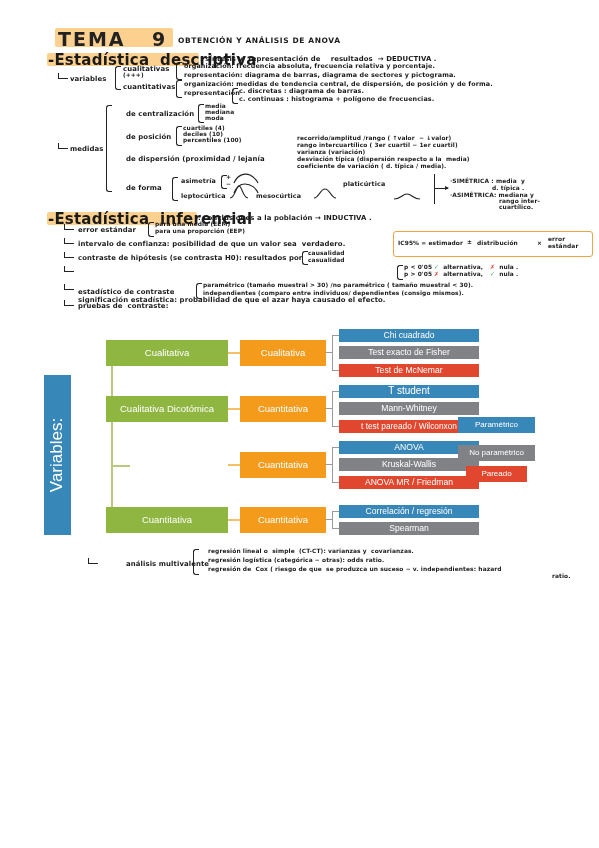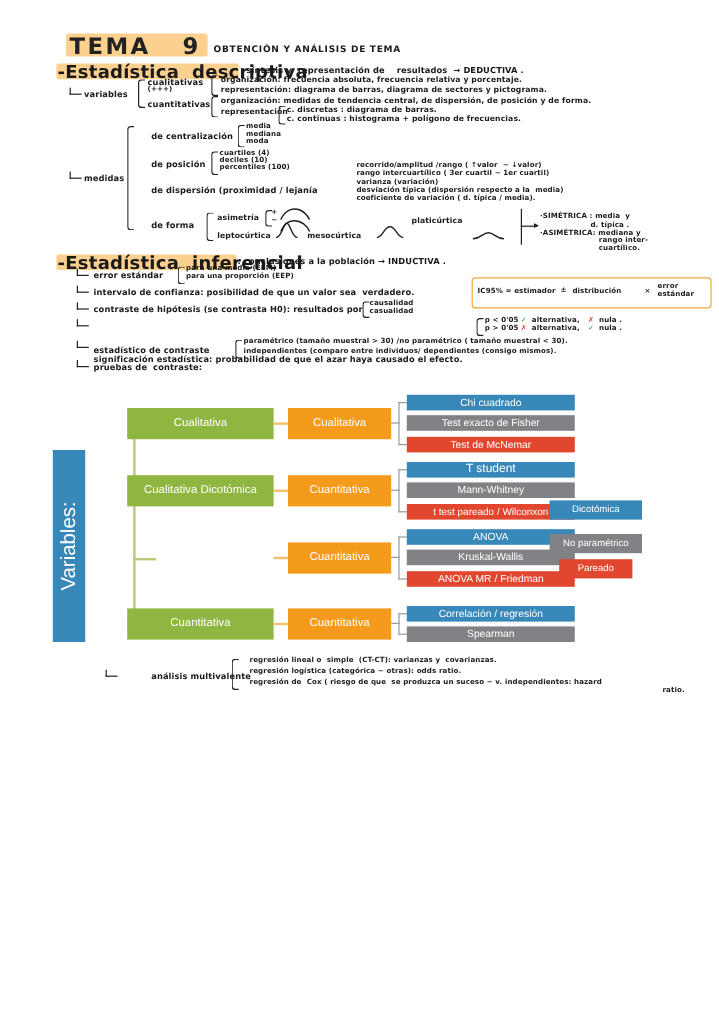--- a/index.html
+++ b/index.html
@@ -74,21 +74,21 @@
   .curve{position:absolute;}
 </style>
 </head>
 <body>
 
 <div class="page">
 
   <div class="hl" style="left:55px;top:28px;width:118px;height:19px;"></div>
   <div class="t hw title" style="left:58px;top:28px;">TEMA</div>
   <div class="t hw title" style="left:152px;top:28px;">9</div>
-  <div class="t hw subtitle" style="left:178px;top:36px;">OBTENCIÓN Y ANÁLISIS DE TEMA</div>
+  <div class="t hw subtitle" style="left:178px;top:36px;">OBTENCIÓN Y ANÁLISIS DE ANOVA</div>
 
   <div class="hl" style="left:47px;top:53px;width:152px;height:13px;"></div>
   <div class="t hw h1" style="left:48px;top:51px;">-Estadística  descriptiva</div>
   <div class="t hw bd7" style="left:200px;top:55px;">: síntesis y  representación de    resultados  → DEDUCTIVA .</div>
 
   <div class="hookarrow" style="left:58px;top:73px;"></div>
 
   <div class="t hw bd7" style="left:70px;top:75px;">variables</div>
 
   <div class="brace" style="left:115px;top:66px;width:5px;height:22px;"></div>
@@ -264,21 +264,21 @@
   <div class="node n-green" style="left:106px;top:507px;width:122px;height:26px;font-size:9.5px;">Cuantitativa</div>
   <div class="conn-o" style="left:228px;top:519px;width:12px;height:1.6px;"></div>
   <div class="node n-orange" style="left:240px;top:507px;width:86px;height:26px;font-size:9.5px;">Cuantitativa</div>
   <div class="conn-g" style="left:332px;top:511px;width:1.3px;height:18px;"></div>
   <div class="conn-g" style="left:326px;top:519px;width:7px;height:1.3px;"></div>
   <div class="conn-g" style="left:332px;top:511px;width:7px;height:1.3px;"></div>
   <div class="conn-g" style="left:332px;top:528px;width:7px;height:1.3px;"></div>
   <div class="node n-blue" style="left:339px;top:505px;width:140px;height:13px;font-size:8.6px;">Correlación / regresión</div>
   <div class="node n-gray" style="left:339px;top:522px;width:140px;height:13px;font-size:8.6px;">Spearman</div>
 
-  <div class="node n-blue" style="left:458px;top:417px;width:77px;height:16px;font-size:8px;">Dicotómica</div>
+  <div class="node n-blue" style="left:458px;top:417px;width:77px;height:16px;font-size:8px;">Paramétrico</div>
   <div class="node n-gray" style="left:458px;top:445px;width:77px;height:16px;font-size:8px;">No paramétrico</div>
   <div class="node n-red" style="left:466px;top:466px;width:61px;height:16px;font-size:8px;">Pareado</div>
 
   <div class="hookarrow" style="left:88px;top:558px;"></div>
   <div class="t hw bd7" style="left:102px;top:560px;padding-left:24px;">análisis multivalente</div>
   <div class="brace" style="left:193px;top:549px;width:7px;height:24px;"></div>
   <div class="t hw sm" style="left:208px;top:548px;">regresión lineal o  simple  (CT-CT): varianzas y  covarianzas.</div>
   <div class="t hw sm" style="left:208px;top:557px;">regresión logística (categórica − otras): odds ratio.</div>
   <div class="t hw sm" style="left:208px;top:566px;">regresión de  Cox ( riesgo de que  se produzca un suceso − v. independientes: hazard</div>
   <div class="t hw sm" style="left:552px;top:573px;">ratio.</div>

